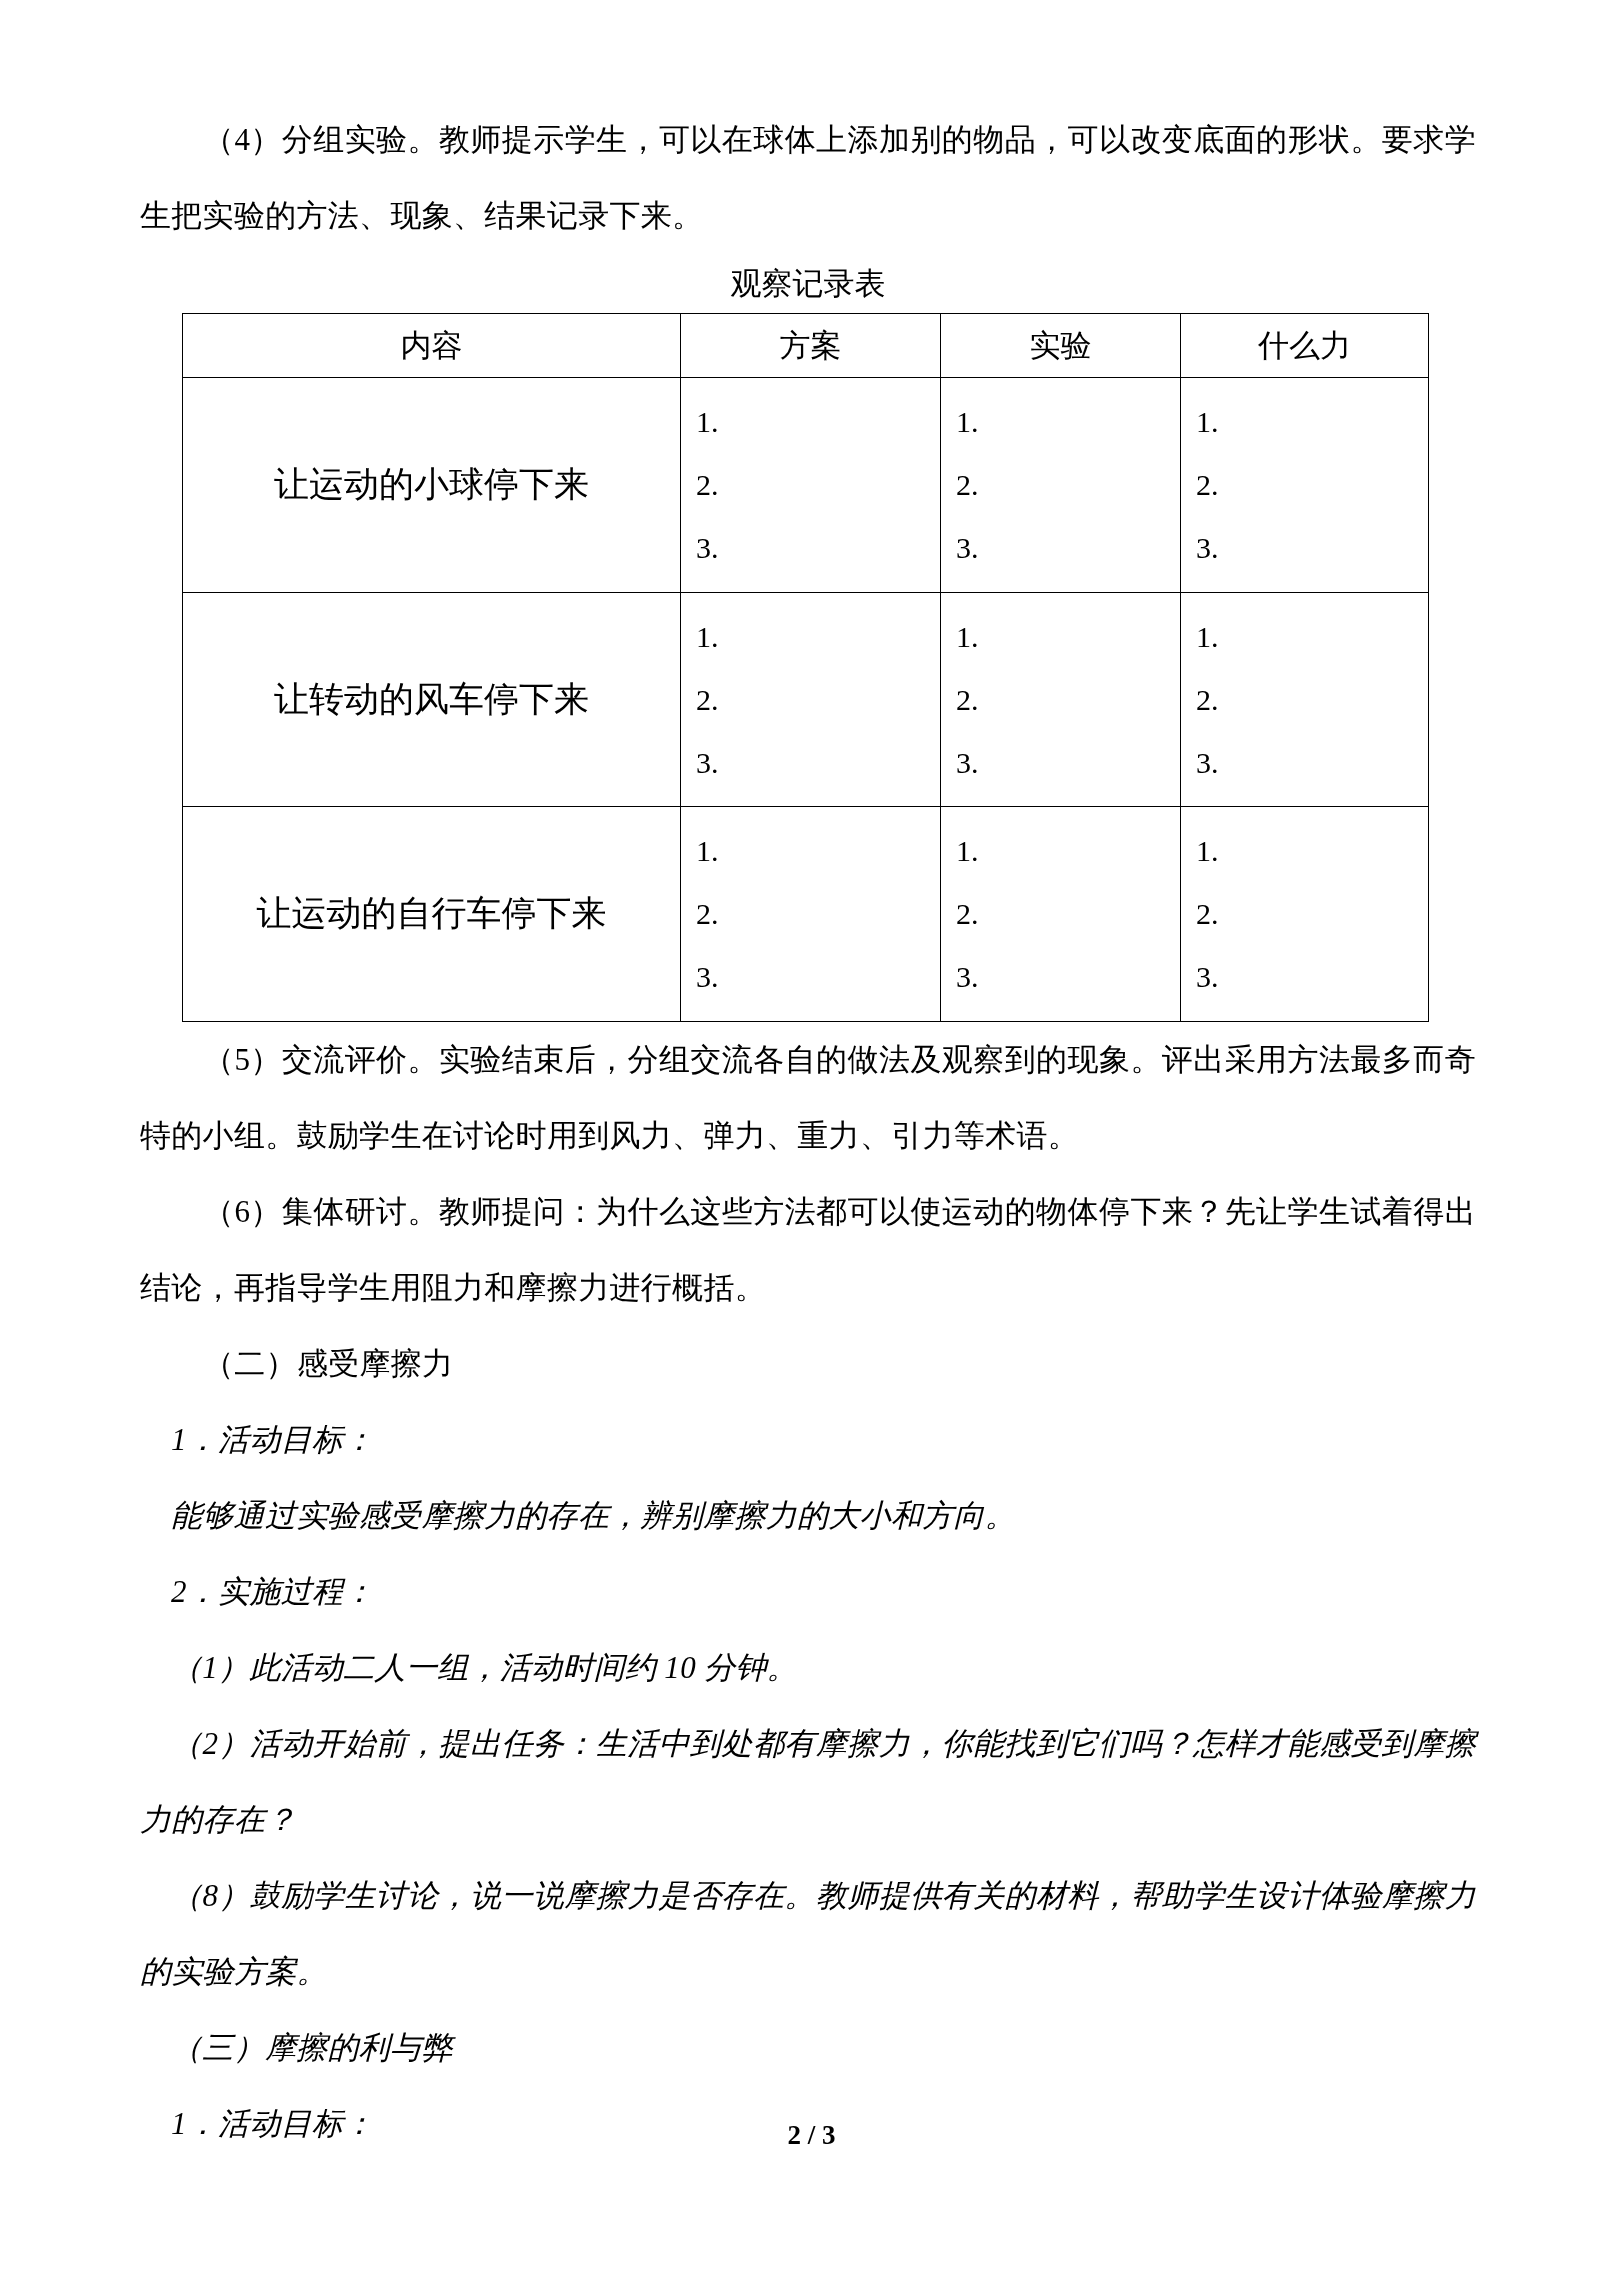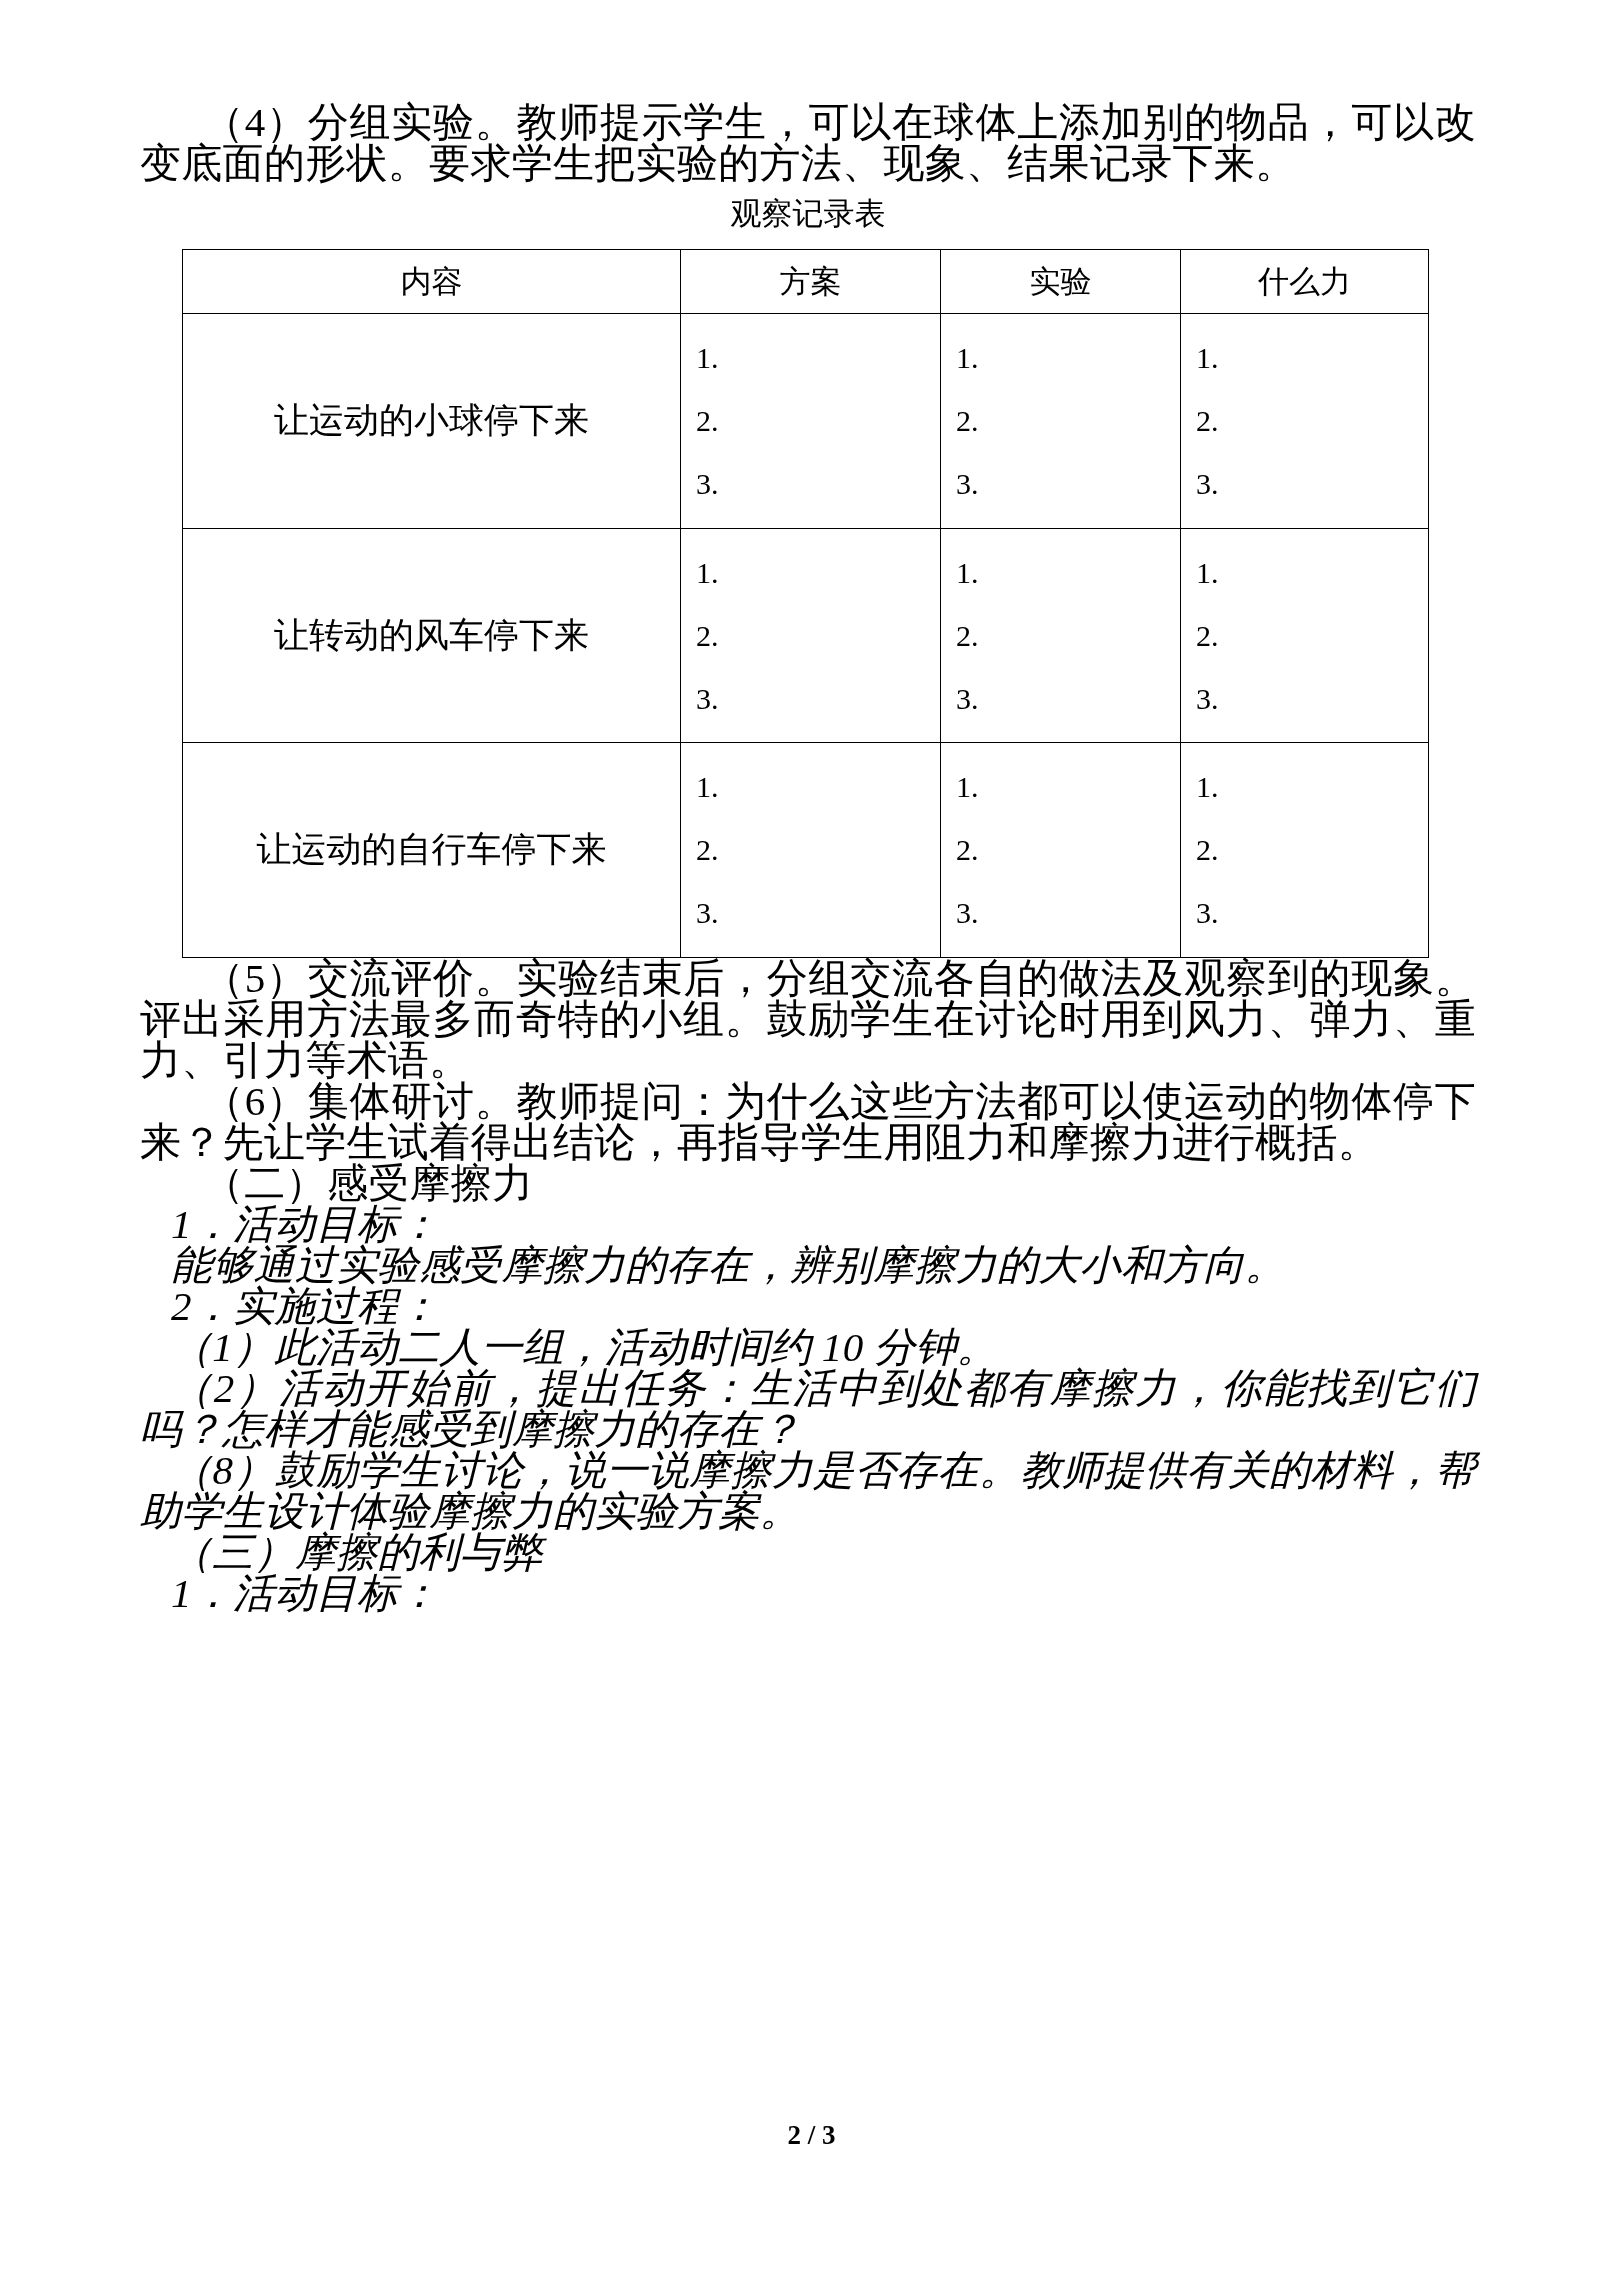--- a/index.html
+++ b/index.html
@@ -20,43 +20,43 @@
     box-sizing: border-box;
   }
   .content {
     position: absolute;
     left: 140px;
     top: 102px;
     width: 1336px;
   }
   p.para {
     margin: 0 0 0 0;
-    font-size: 41px;
-    line-height: 41px;
+    font-size: 31px;
+    line-height: 76px;
     text-align: justify;
     text-justify: inter-ideograph;
     text-indent: 63px;
     letter-spacing: 0.3px;
     word-break: break-all;
   }
   p.hang {
     text-indent: 31px;
     font-style: italic;
   }
   .table-title {
     font-size: 31px;
     line-height: 59px;
     text-align: center;
     margin: 0;
     text-indent: 0;
   }
   table.rec {
     border-collapse: collapse;
     width: 1246px;
-    margin: 6px auto 0 42px;
+    margin: 0 auto 0 42px;
     table-layout: fixed;
   }
   table.rec td, table.rec th {
     border: 1.4px solid #000000;
     font-weight: normal;
     font-size: 30px;
     vertical-align: middle;
     padding: 0;
   }
   table.rec .hdr {

